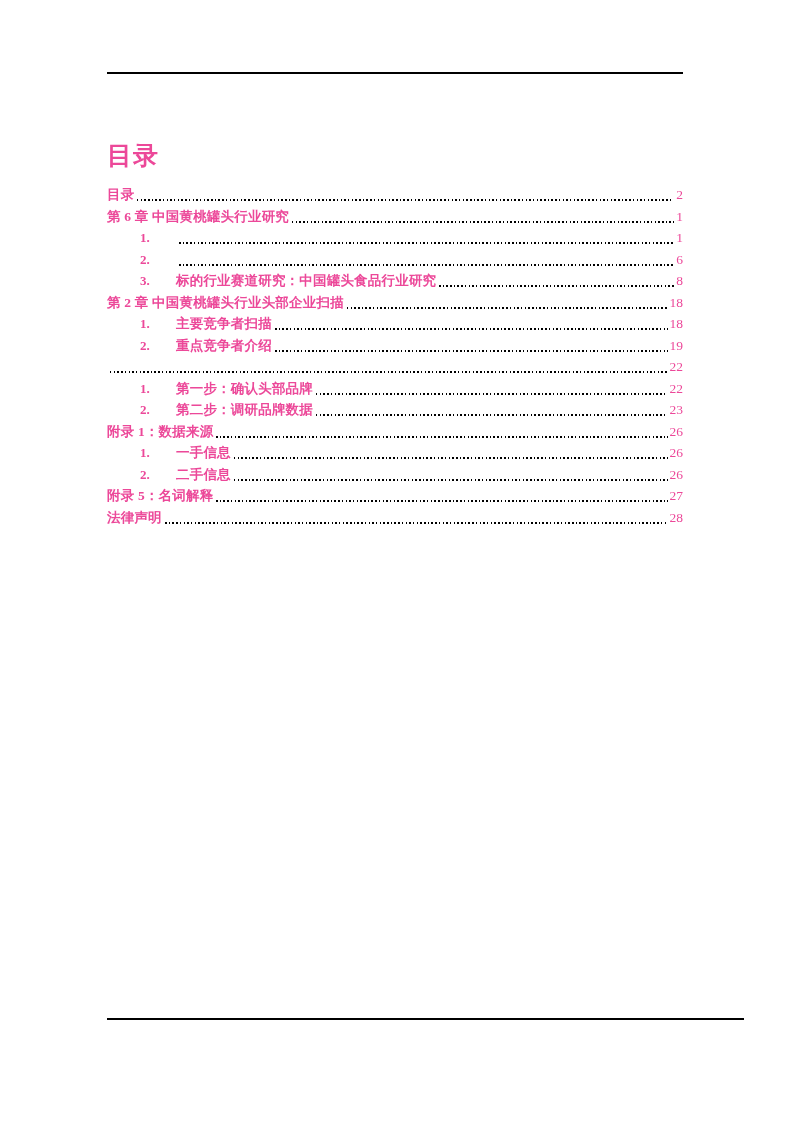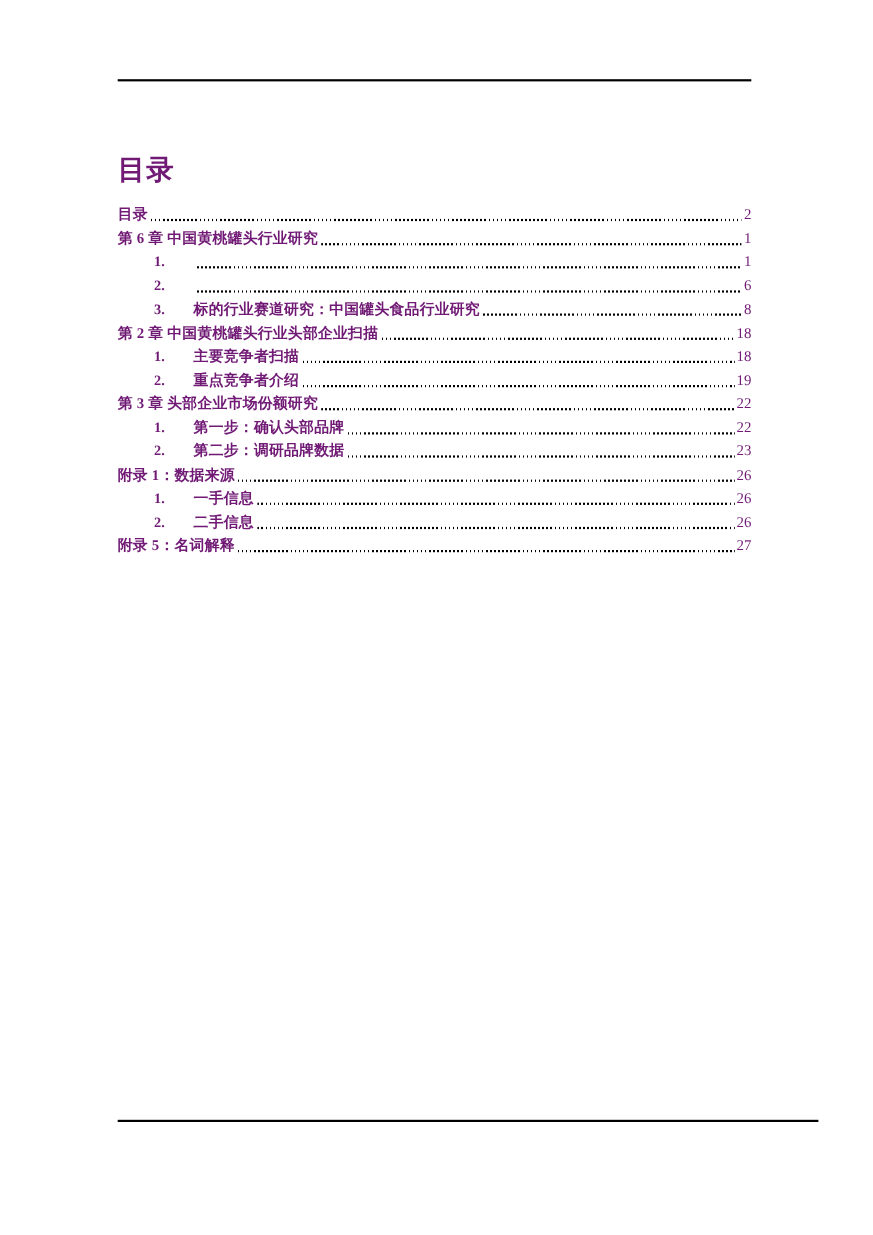--- a/index.html
+++ b/index.html
@@ -7,21 +7,21 @@
     padding: 0;
     background: #ffffff;
   }
   .page {
     position: relative;
     width: 794px;
     height: 1123px;
     background: #ffffff;
     overflow: hidden;
     font-family: "Liberation Serif", "DejaVu Serif", serif;
-    color: #701a75;
+    color: #ec4899;
   }
   .rule {
     position: absolute;
     height: 0;
     border-top: 2px solid #000000;
   }
   .rule-top {
     left: 107px;
     top: 72px;
     width: 576px;
@@ -131,21 +131,20 @@
     <span class="toc-page">18</span>
   </div>
       <div class="toc-row lvl2">
     <span class="toc-num">2.</span>
     <span class="toc-text">重点竞争者介绍</span>
     <span class="toc-leader"></span>
     <span class="toc-page">19</span>
   </div>
       <div class="toc-row lvl1">
 
-    <span class="toc-text">第 3 章 头部企业市场份额研究</span>
     <span class="toc-leader"></span>
     <span class="toc-page">22</span>
   </div>
       <div class="toc-row lvl2">
     <span class="toc-num">1.</span>
     <span class="toc-text">第一步：确认头部品牌</span>
     <span class="toc-leader"></span>
     <span class="toc-page">22</span>
   </div>
       <div class="toc-row lvl2">
@@ -171,16 +170,22 @@
     <span class="toc-text">二手信息</span>
     <span class="toc-leader"></span>
     <span class="toc-page">26</span>
   </div>
       <div class="toc-row lvl1">
 
     <span class="toc-text">附录 5：名词解释</span>
     <span class="toc-leader"></span>
     <span class="toc-page">27</span>
   </div>
+      <div class="toc-row lvl1">
+
+    <span class="toc-text">法律声明</span>
+    <span class="toc-leader"></span>
+    <span class="toc-page">28</span>
+  </div>
     </div>
 
   <div class="rule rule-bottom"></div>
 </div>
 
 </body></html>

